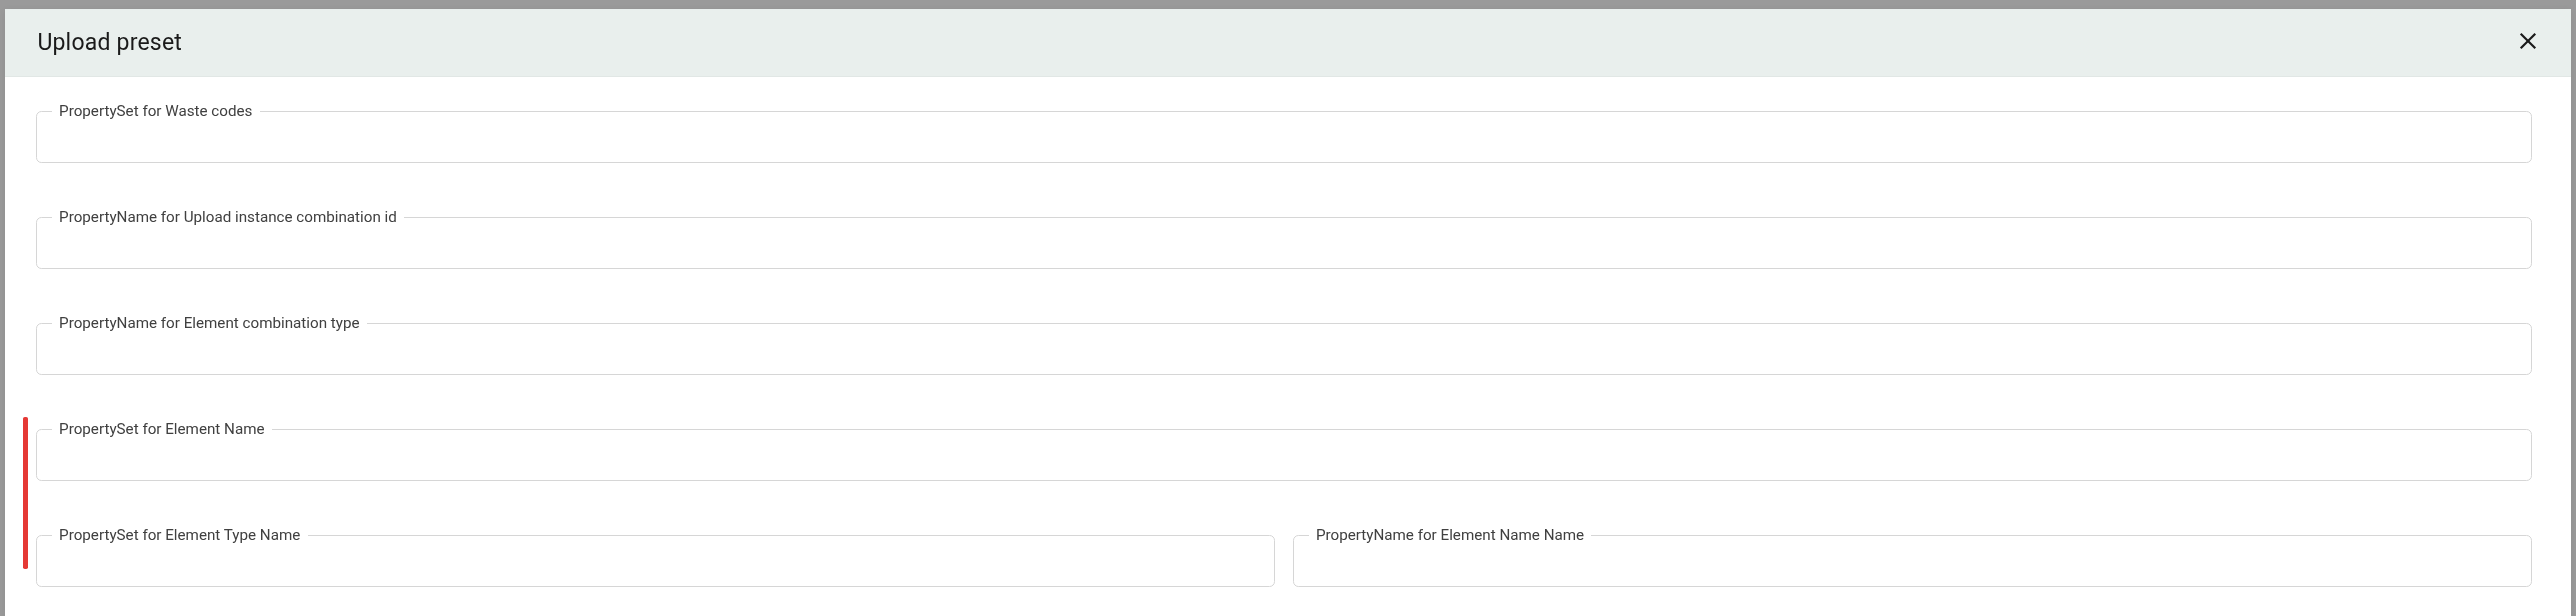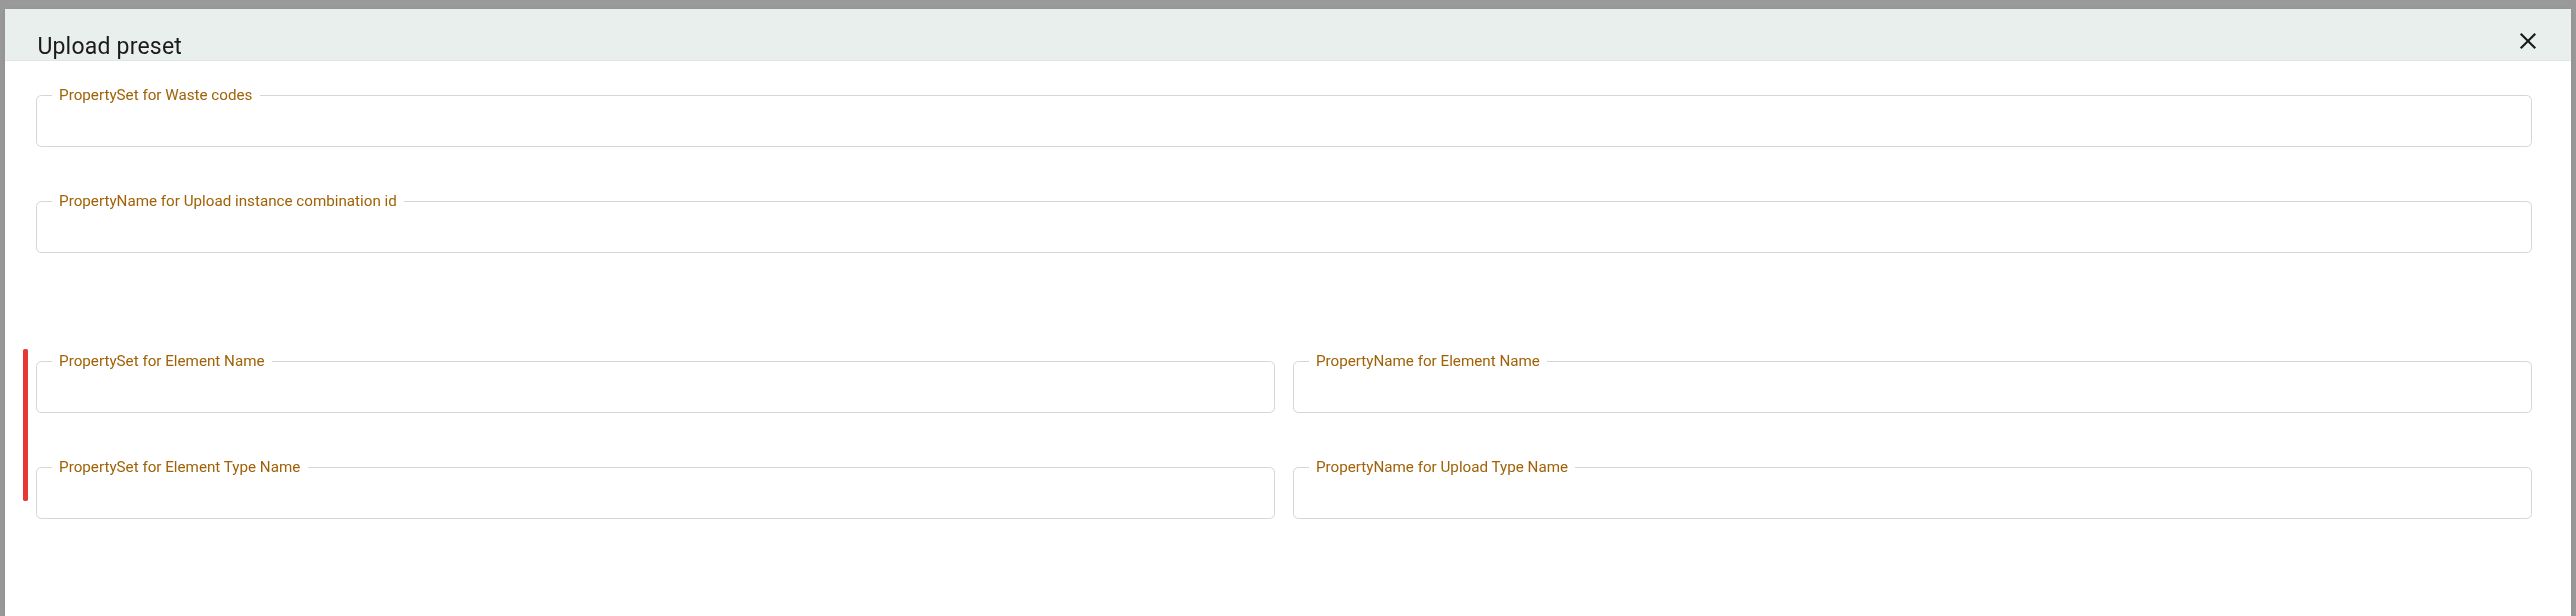--- a/index.html
+++ b/index.html
@@ -21,23 +21,23 @@
     top: 9px;
     right: 5.4px;
     bottom: 0;
     background: #ffffff;
     display: flex;
     flex-direction: column;
     box-shadow: 0 1.8px 7.2px rgba(0,0,0,0.08);
   }
   .modal-header {
     background: #e9efed;
-    height: 52px;
+    height: 68px;
     display: flex;
-    align-items: flex-end;
+    align-items: center;
     justify-content: space-between;
     padding: 0 25px 0 32px;
     border-bottom: 0.9px solid rgba(0,0,0,0.03);
   }
   .modal-title {
     font-size: 23px;
     font-weight: 400;
     color: #1a1a1a;
     letter-spacing: 0.2px;
   }
@@ -92,21 +92,21 @@
     color: #333;
     background: #fff;
   }
   .field label {
     position: absolute;
     top: -9px;
     left: 16px;
     background: #fff;
     padding: 0 7.2px;
     font-size: 15.2px;
-    color: #a16207;
+    color: #404040;
     white-space: nowrap;
   }
   .red-bar {
     position: absolute;
     left: -12.5px;
     width: 4.5px;
     background: #e53935;
     border-radius: 1.8px;
   }
 </style>
@@ -139,41 +139,41 @@
       </div>
 
       <div class="row">
         <div class="field">
           <input type="text" value="" style="">
           <label>PropertyName for Upload instance combination id</label>
         </div>
       </div>
 
       <div class="row">
+        <div class="field">
+          <input type="text" value="" style="">
+          <label>PropertyName for Element combination type</label>
+        </div>
       </div>
 
       <div class="row">
         <div class="red-bar" style="top:-12.5px; height:152px;"></div>
         <div class="field">
           <input type="text" value="" style="">
           <label>PropertySet for Element Name</label>
-        </div>
-        <div class="field">
-          <input type="text" value="" style="">
-          <label>PropertyName for Element Name</label>
         </div>
       </div>
 
       <div class="row">
         <div class="field">
           <input type="text" value="" style="">
           <label>PropertySet for Element Type Name</label>
         </div>
         <div class="field">
           <input type="text" value="" style="">
-          <label>PropertyName for Upload Type Name</label>
+          <label>PropertyName for Element Name Name</label>
         </div>
       </div>
 
     </div>
   </div>
 </div>
 
 
 </body></html>

